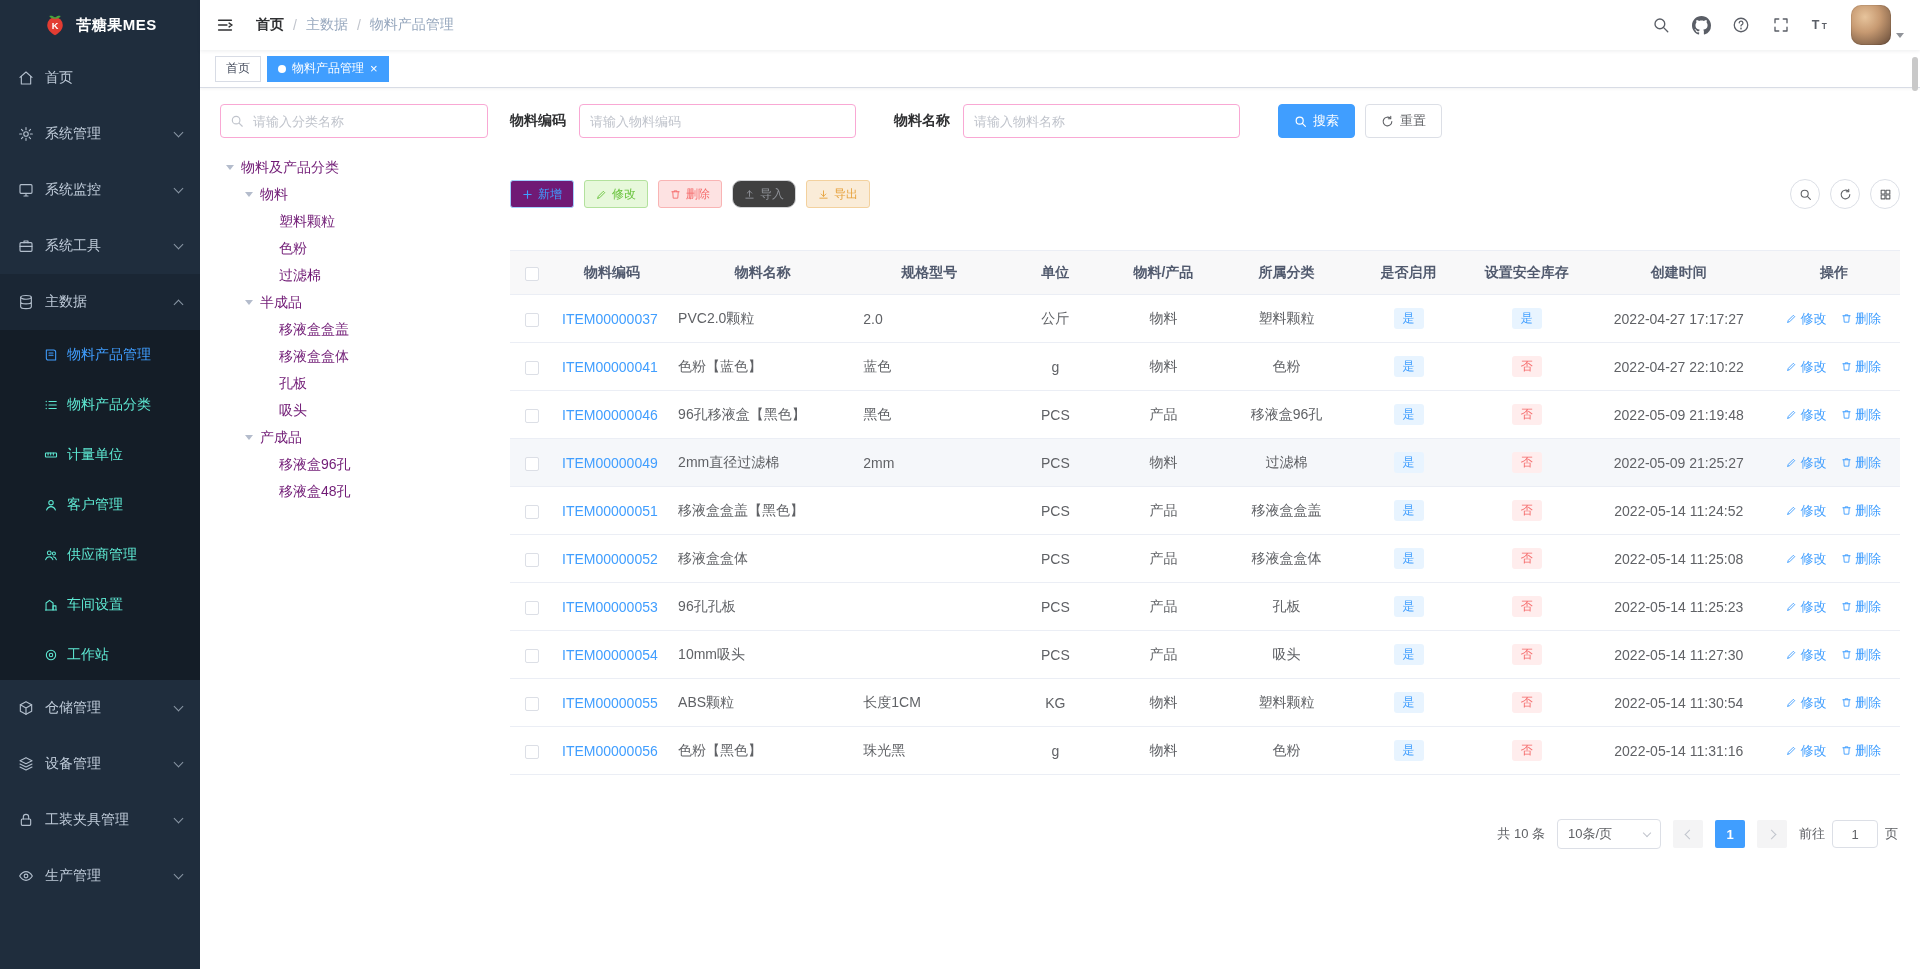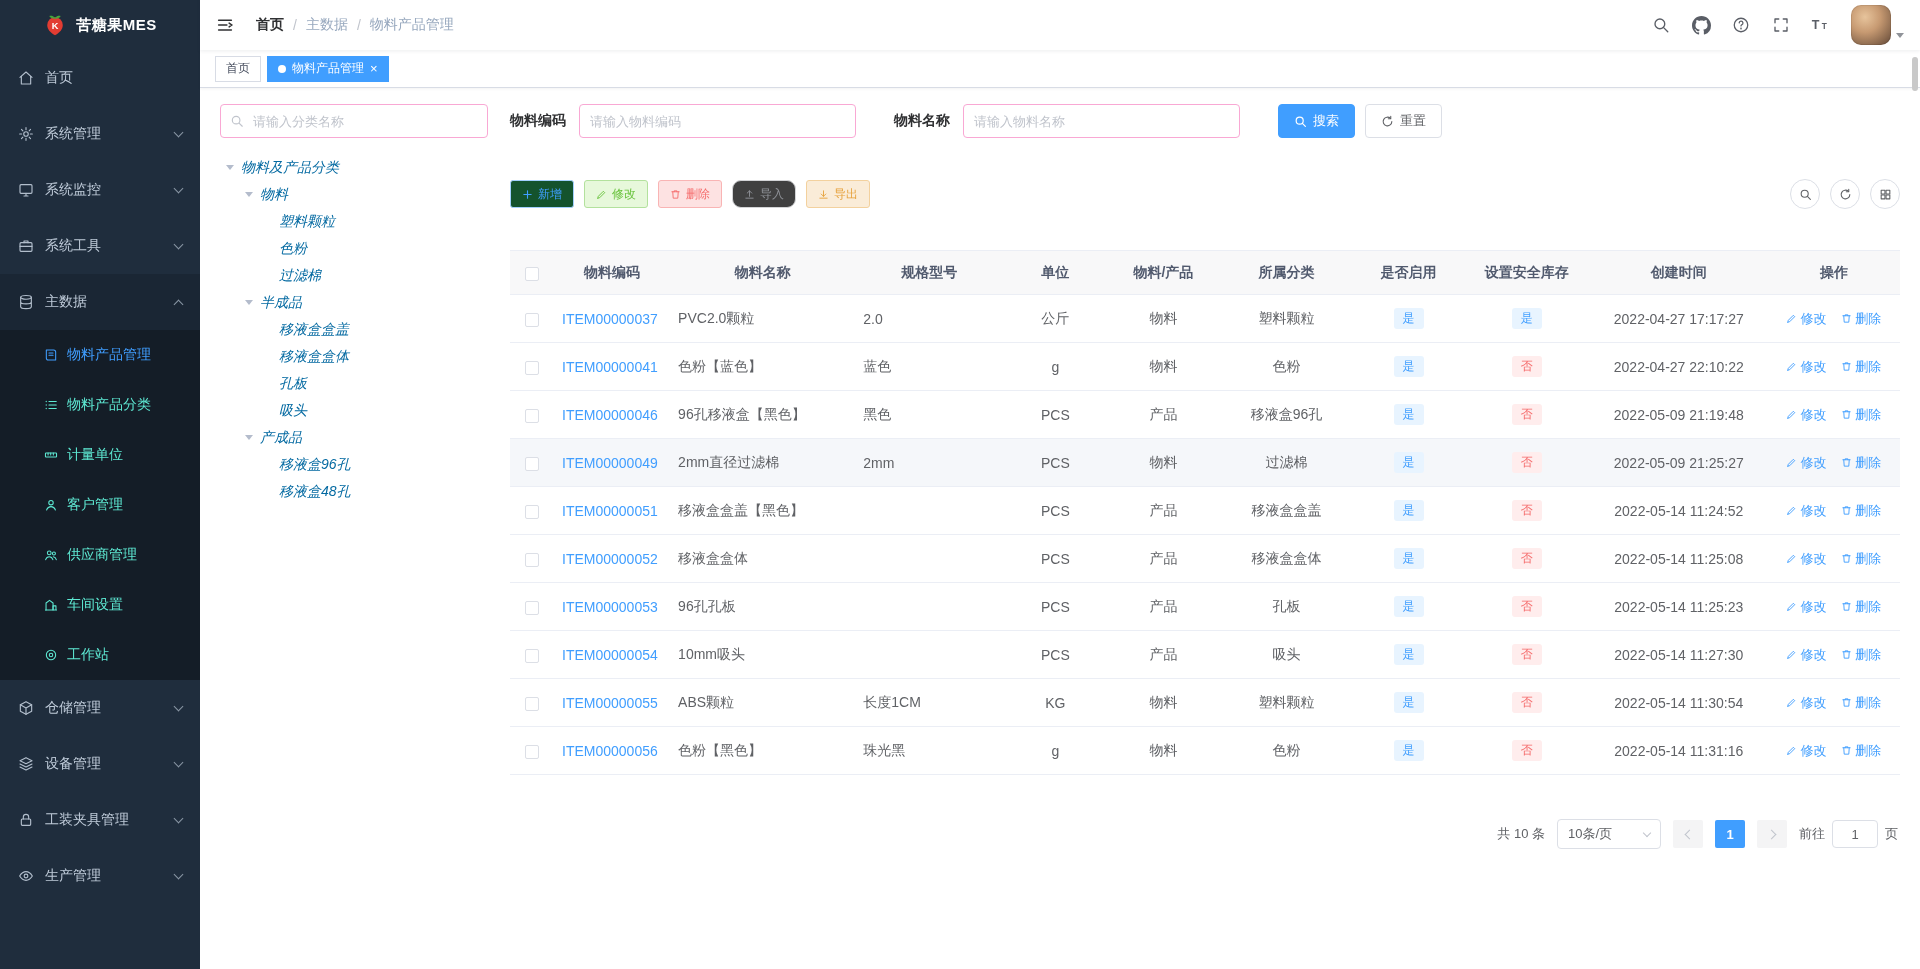--- a/index.html
+++ b/index.html
@@ -43,38 +43,38 @@
   .tag-close{font-size:13px;line-height:1;}
 
   
   .content{flex:1;display:flex;gap:22px;padding:16px 20px;overflow:hidden;}
   .tree-panel{width:268px;flex-shrink:0;}
   .input-wrap{position:relative;}
   .in-icon{position:absolute;left:10px;top:50%;transform:translateY(-50%);color:#c0c4cc;display:flex;}
   .text-input{width:100%;height:34px;border:1px solid #f9a8d4;border-radius:4px;padding:0 10px;font-size:13px;color:#606266;outline:none;background:#fff;}
   .text-input.with-icon{padding-left:32px;}
   .text-input::placeholder{color:#c0c4cc;}
-  .tree{margin-top:16px;font-size:14px;color:#0369a1;font-style:italic;}
+  .tree{margin-top:16px;font-size:14px;color:#701a75;}
   .tree-node{height:27px;display:flex;align-items:center;gap:7px;cursor:pointer;white-space:nowrap;}
   .tree-caret{width:0;height:0;border-left:4.5px solid transparent;border-right:4.5px solid transparent;border-top:5.5px solid #b4bccc;flex-shrink:0;}
   .lv0{padding-left:6px;}
   .lv1{padding-left:25px;}
   .leaf{padding-left:59px;}
 
   .main-panel{flex:1;min-width:0;display:flex;flex-direction:column;gap:28px;}
   .filter-row{display:flex;align-items:center;margin-bottom:13px;}
   .f-label{font-weight:700;font-size:14px;color:#303133;margin-right:13px;white-space:nowrap;}
   .f-input{width:277px;margin-right:38px;}
   .btn{height:34px;padding:0 15px;border-radius:4px;border:1px solid #dcdfe6;background:#fff;color:#606266;font-size:13px;display:inline-flex;align-items:center;gap:6px;cursor:pointer;white-space:nowrap;}
   .btn-primary{background:#409eff;border-color:#409eff;color:#fff;}
   .btn-reset{margin-left:10px;}
 
   .toolbar-row{display:flex;align-items:center;margin-bottom:13px;}
   .btn-mini{height:28px;padding:0 11px;border-radius:3px;font-size:12px;display:inline-flex;align-items:center;gap:5px;cursor:pointer;margin-right:10px;border:1px solid;white-space:nowrap;}
-  .btn-add{background:#14532d;border-color:#a3d0fd;color:#409eff;}
+  .btn-add{background:#701a75;border-color:#a3d0fd;color:#409eff;}
   .btn-upd{background:#e7f8db;border-color:#b3e19d;color:#67c23a;}
   .btn-del{background:#fde2e2;border-color:#f9b4b4;color:#f56c6c;}
   .btn-imp{background:#404040;border-color:#d3d4d6;color:#909399;border-radius:9px;}
   .btn-exp{background:#faecd8;border-color:#f3d19e;color:#e6a23c;}
   .tool-icons{margin-left:auto;display:flex;gap:10px;}
   .circle-btn{width:30px;height:30px;border-radius:50%;border:1px solid #dcdfe6;background:#fff;color:#606266;display:flex;align-items:center;justify-content:center;cursor:pointer;}
 
   
   table{width:100%;border-collapse:collapse;table-layout:fixed;}
   thead th{background:#f8f8f9;height:44px;font-size:14px;color:#515a6e;font-weight:700;border-bottom:1px solid #ebeef5;border-top:1px solid #ebeef5;text-align:center;padding:0 8px;white-space:nowrap;overflow:hidden;}

